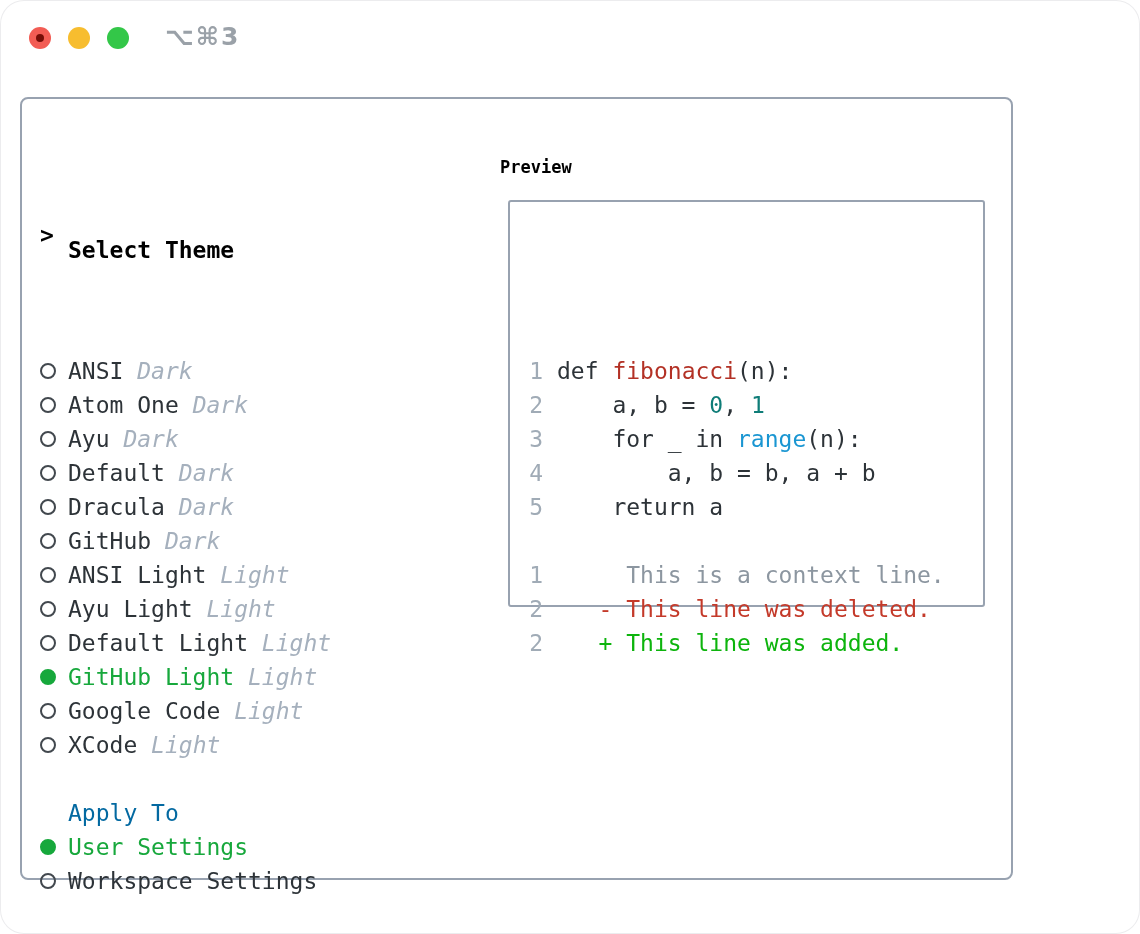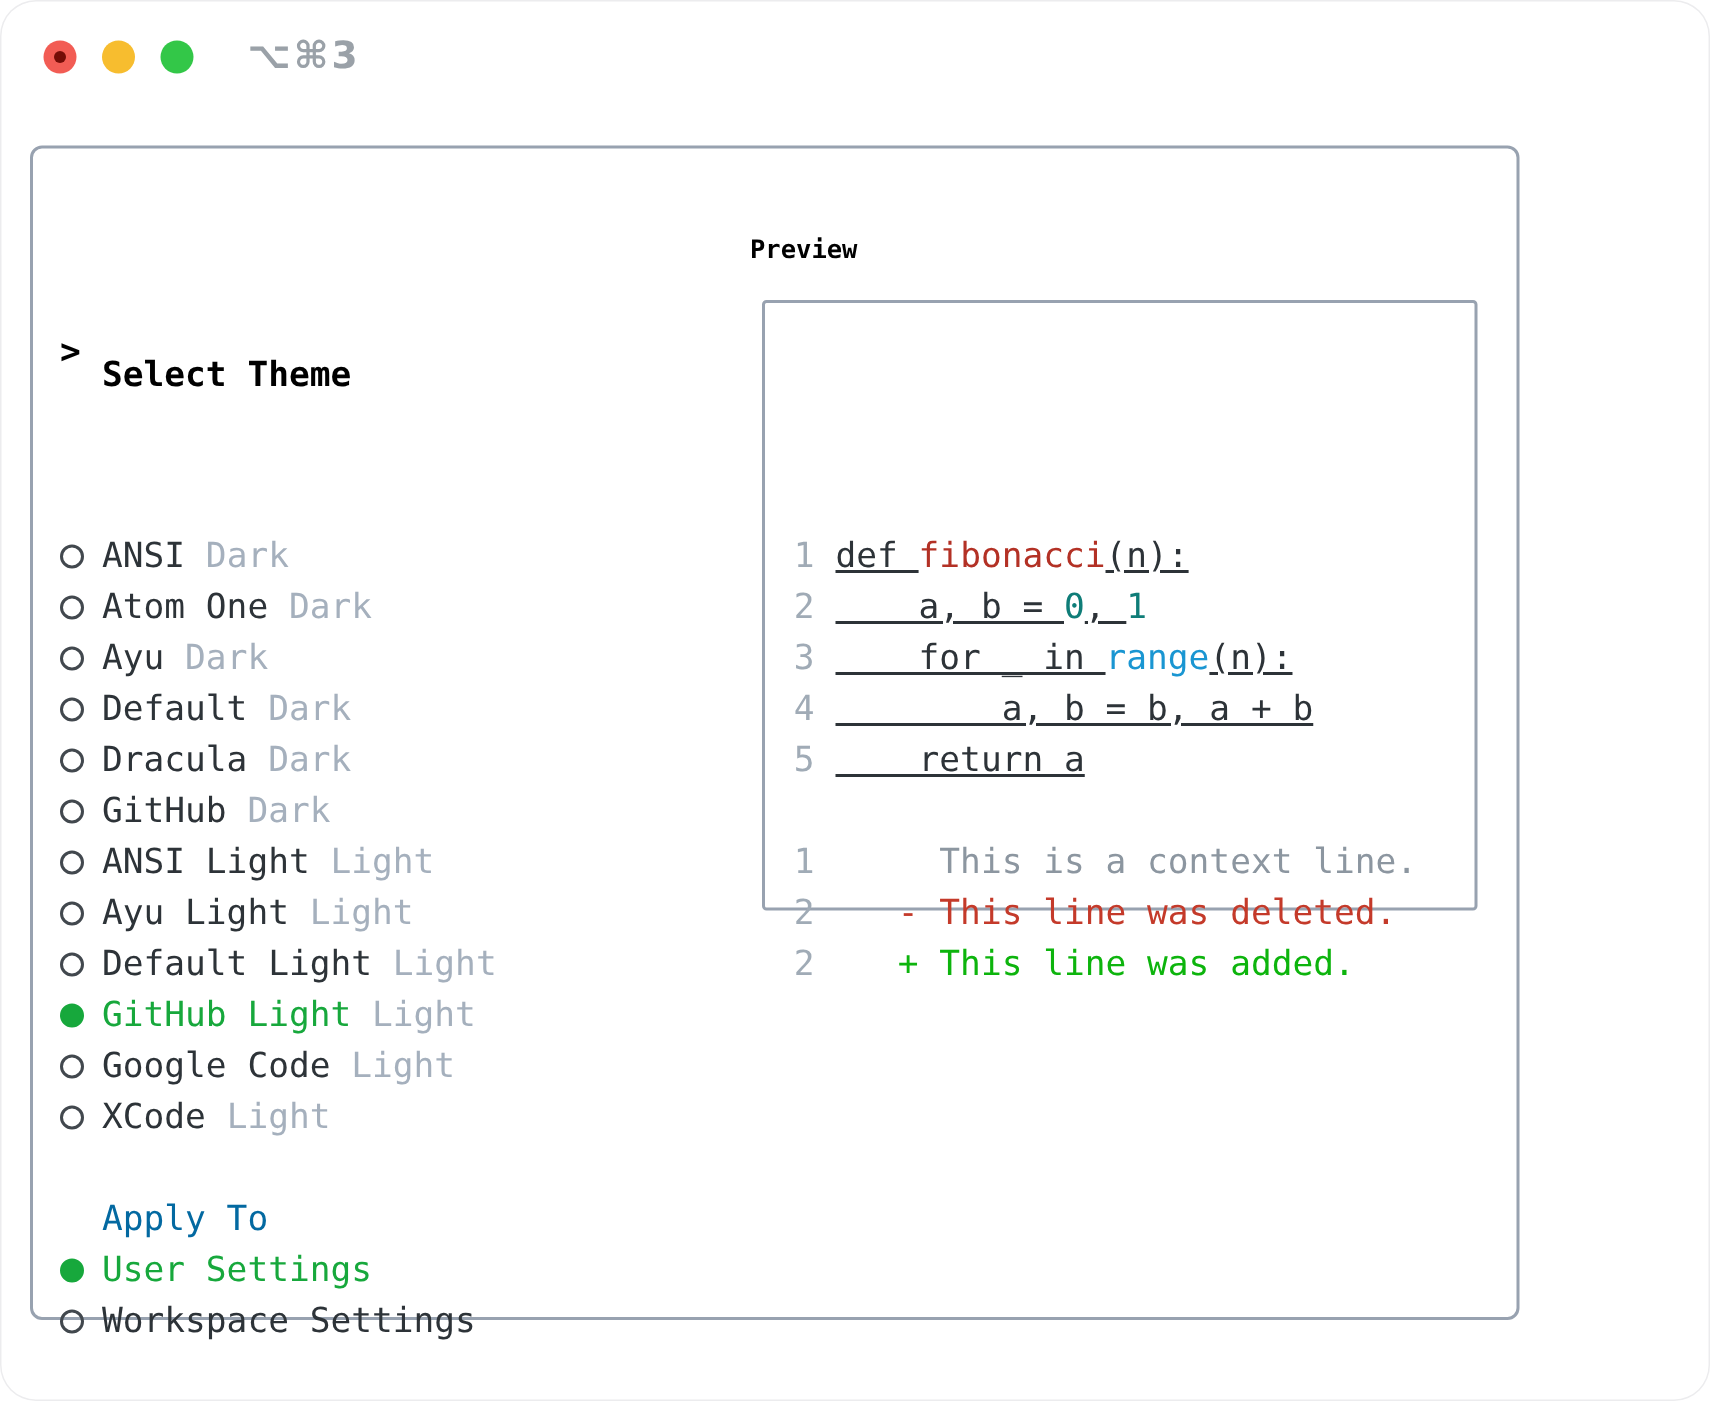--- a/index.html
+++ b/index.html
@@ -38,41 +38,41 @@
     position:absolute; left:18px; top:51px;
     font-size:23px; line-height:34px; white-space:pre;
     color:var(--main-text);
   }
   .row { height:34px; display:flex; align-items:center; }
   .marker { flex:0 0 28px; width:28px; display:flex; align-items:center; }
   .prompt { font-weight:700; color:#000000; }
   .header-label { font-weight:700; color:#000000;margin-top:30px; }
   .circle { width:16px; height:16px; border:2.5px solid #42484e; border-radius:50%; }
   .circle.filled { background:var(--accent-green); border-color:var(--accent-green); }
-  .theme-variant { color:var(--dim-text); }
+  .theme-variant { color:var(--dim-text);font-style:italic; }
   .selected .theme-name { color:var(--accent-green); }
   .section-label { color:#0369a1; }
   .hint { color:var(--dim-text); }
 
   
   .preview-title {
     position:absolute; left:478px; top:51px; height:34px;
     display:flex; align-items:center;
     font-size:17px; font-weight:700; color:#000000;
   }
   .preview-box {
     position:absolute; left:486px; top:101px; width:477px; height:407px;
     border:2px solid var(--border-gray); border-radius:3px;
     padding:50px 0 0 19px;
     font-size:23px; line-height:34px; white-space:pre;
     background:#ffffff;
   }
   .code-row { height:34px; display:flex; }
   .lnum { flex:0 0 14px; width:14px; text-align:right; color:var(--line-number); margin-right:14px; }
-  .c-code    { color:var(--main-text);text-decoration:underline; }
+  .c-code    { color:var(--main-text); }
   .c-func    { color:var(--function-red); }
   .c-builtin { color:var(--builtin-blue); }
   .c-num     { color:var(--number-teal); }
   .c-context { color:var(--context-gray); }
   .c-deleted { color:var(--deleted-red); }
   .c-added   { color:var(--added-green); }
 </style>
 </head>
 <body>
 

